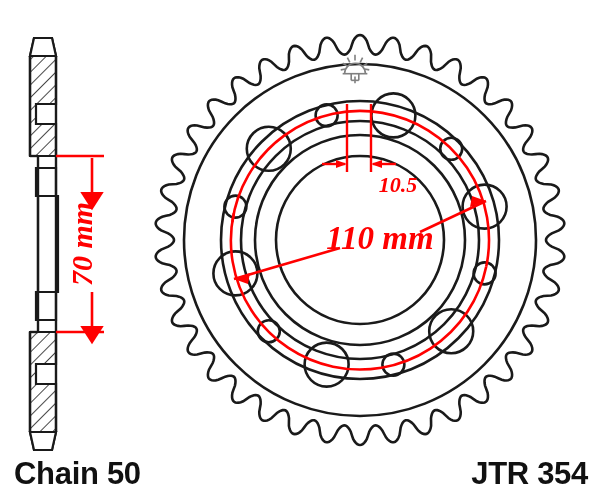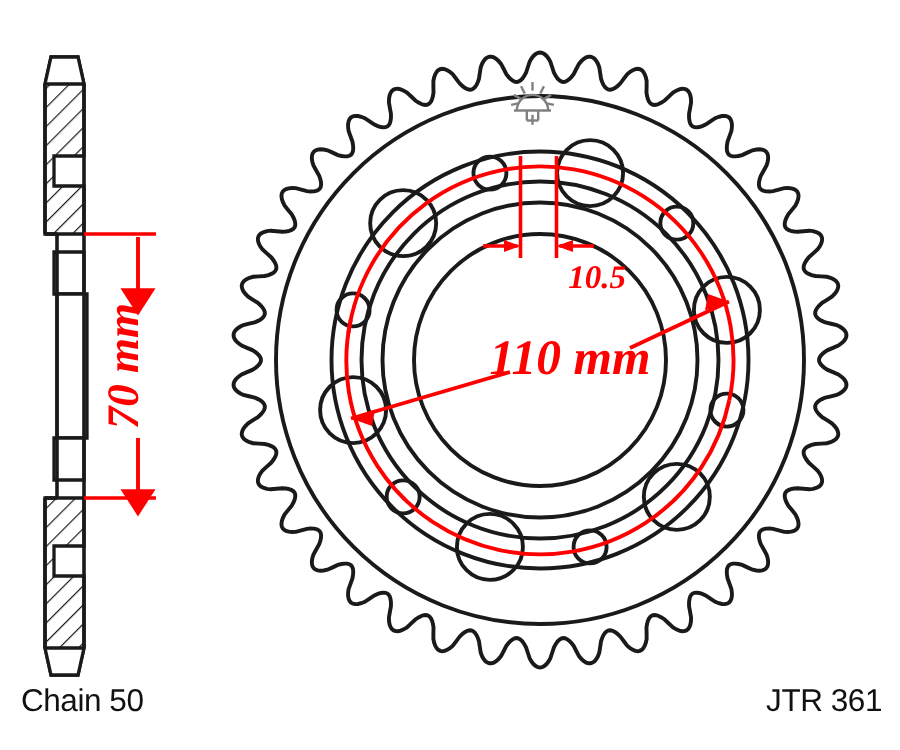--- a/index.html
+++ b/index.html
@@ -17,23 +17,23 @@
   #drawing {
     position: absolute;
     left: 0;
     top: 0;
     width: 600px;
     height: 500px;
   }
   .label-bottom {
     position: absolute;
     font-family: "Liberation Sans", sans-serif;
-    font-weight: normal;
+    font-weight: bold;
     color: #111111;
-    font-size: 21px;
+    font-size: 31px;
     letter-spacing: -0.3px;
     white-space: nowrap;
   }
   #chain-label {
     left: 14px;
     top: 456px;
   }
   #part-label {
     right: 12px;
     top: 456px;
@@ -158,13 +158,13 @@
       <line x1="4" y1="6" x2="4" y2="13"></line>
       <line x1="-4" y1="13" x2="4" y2="13"></line>
       <line x1="0" y1="9" x2="0" y2="16"></line>
     </g>
   </g>
 
 </svg>
 
 <div class="label-bottom" id="chain-label">Chain 50</div>
 
-<div class="label-bottom" id="part-label">JTR 361</div>
+<div class="label-bottom" id="part-label">JTR 354</div>
 
 </body></html>

